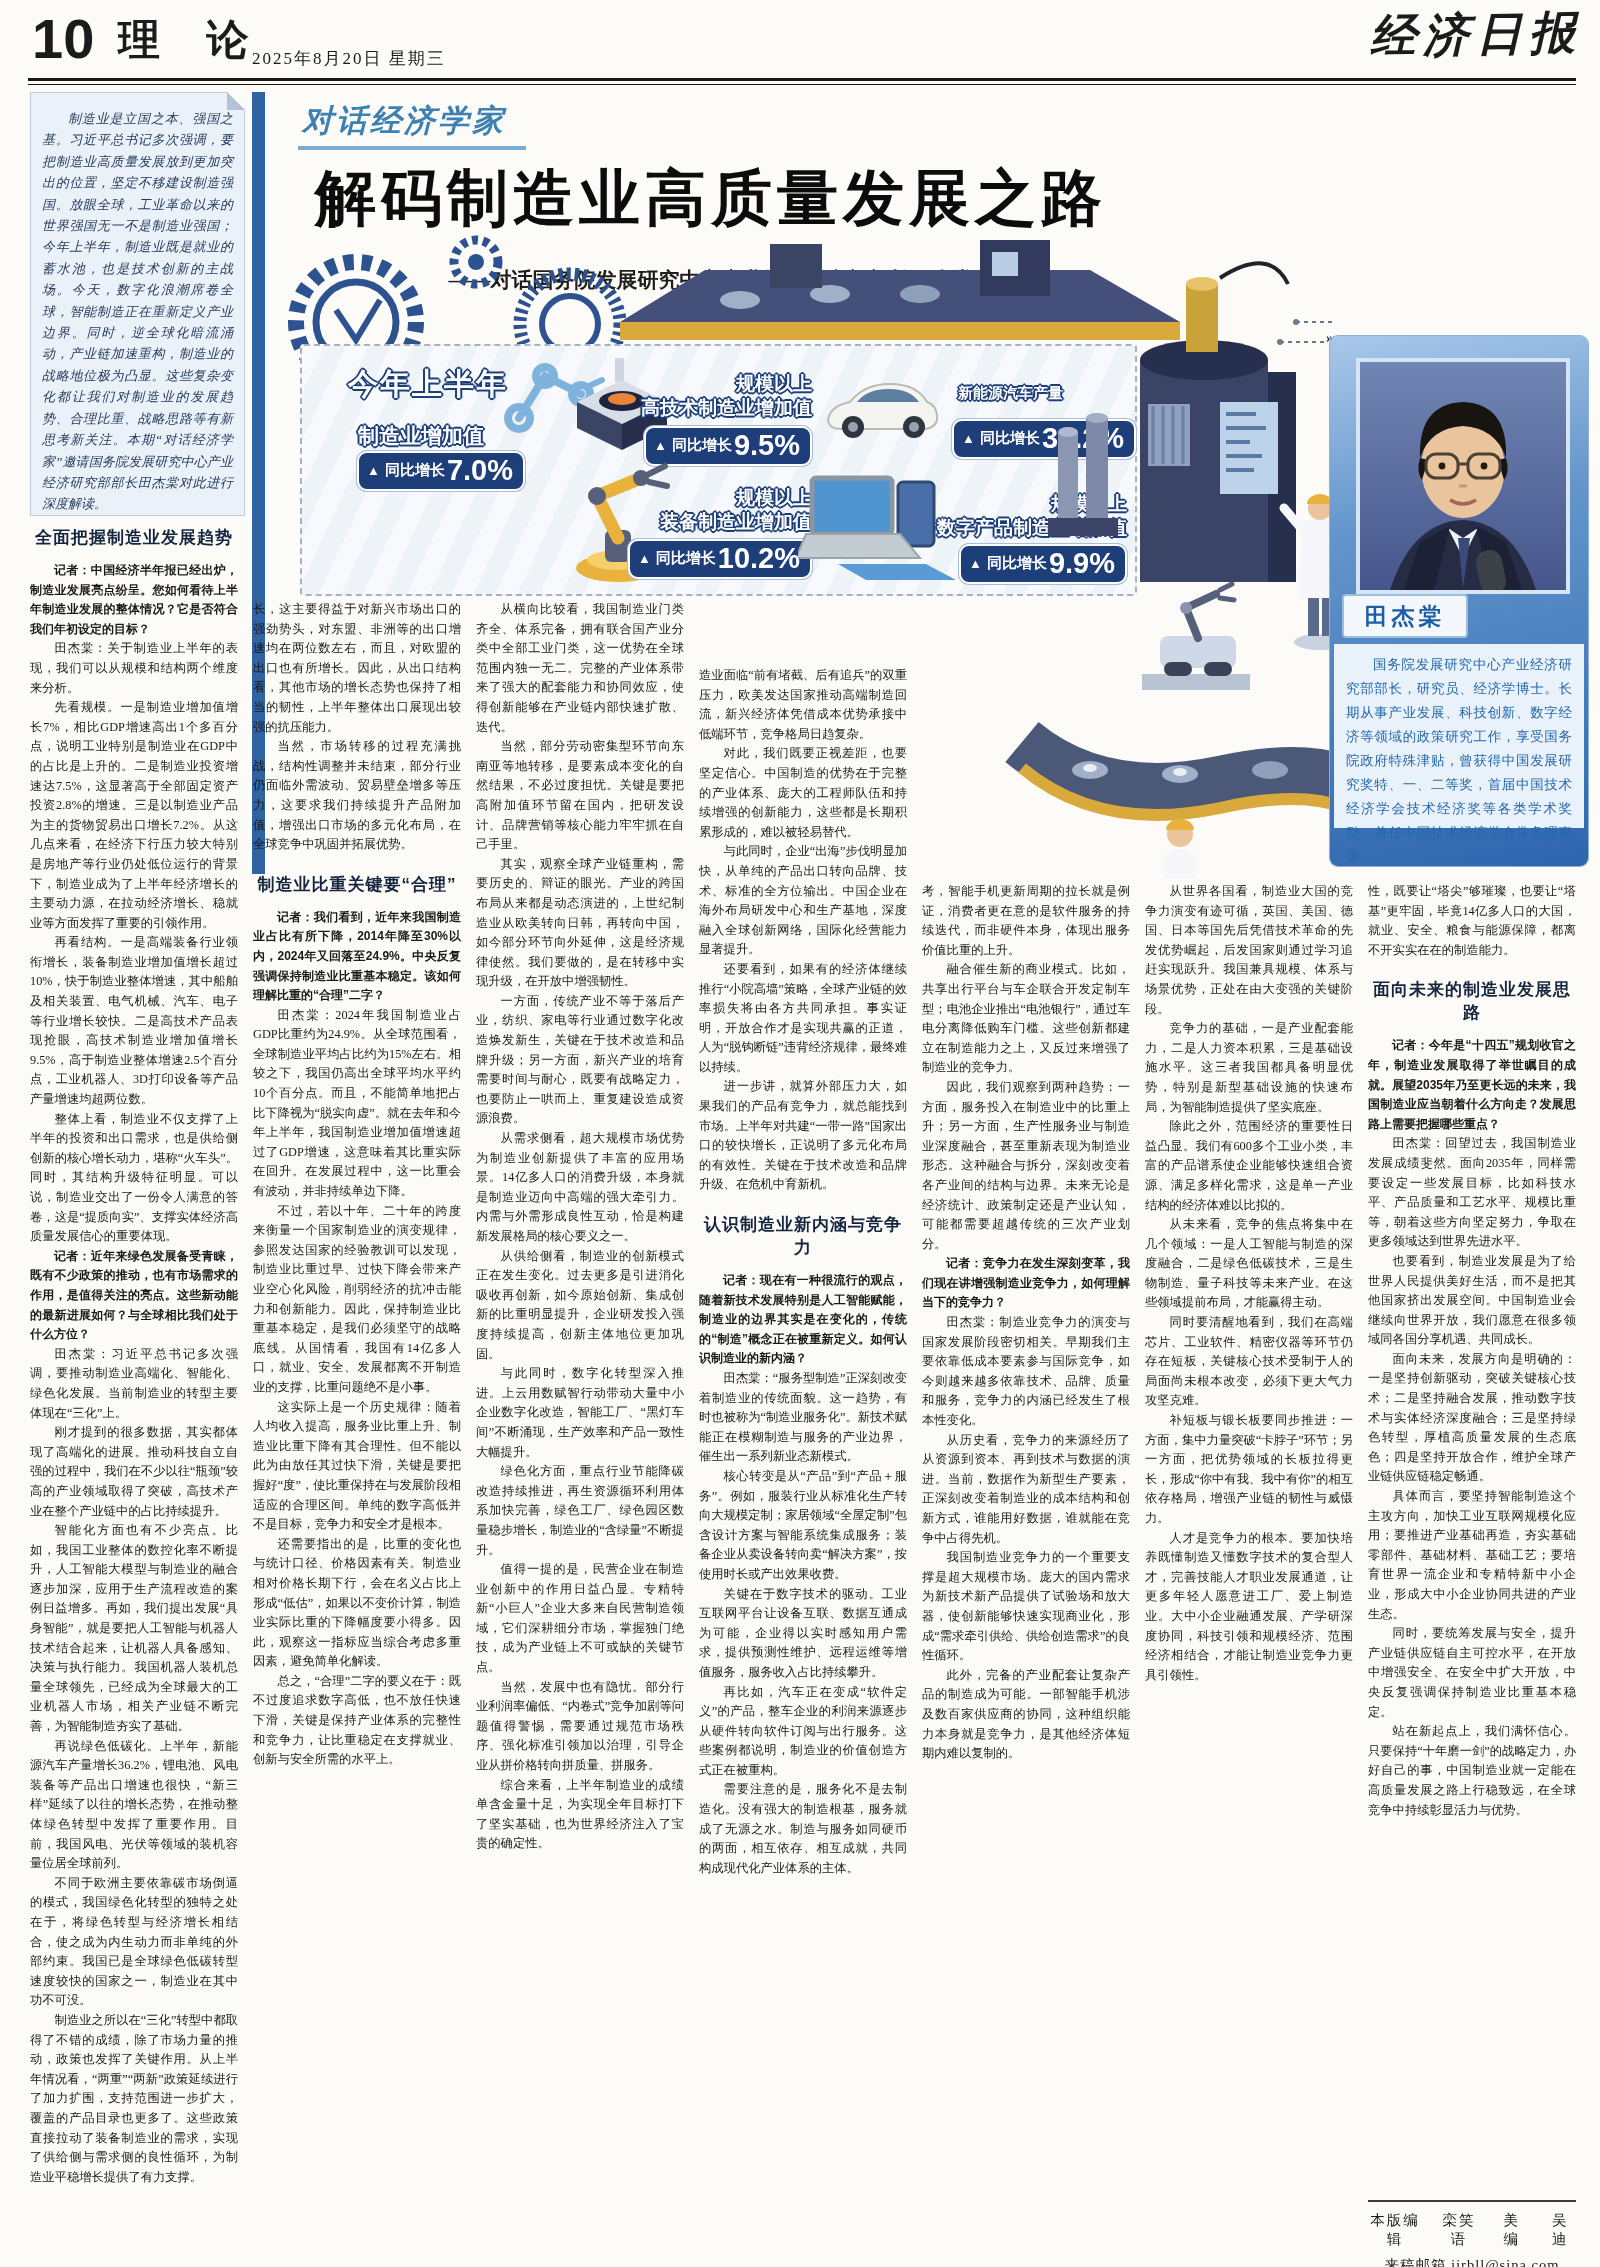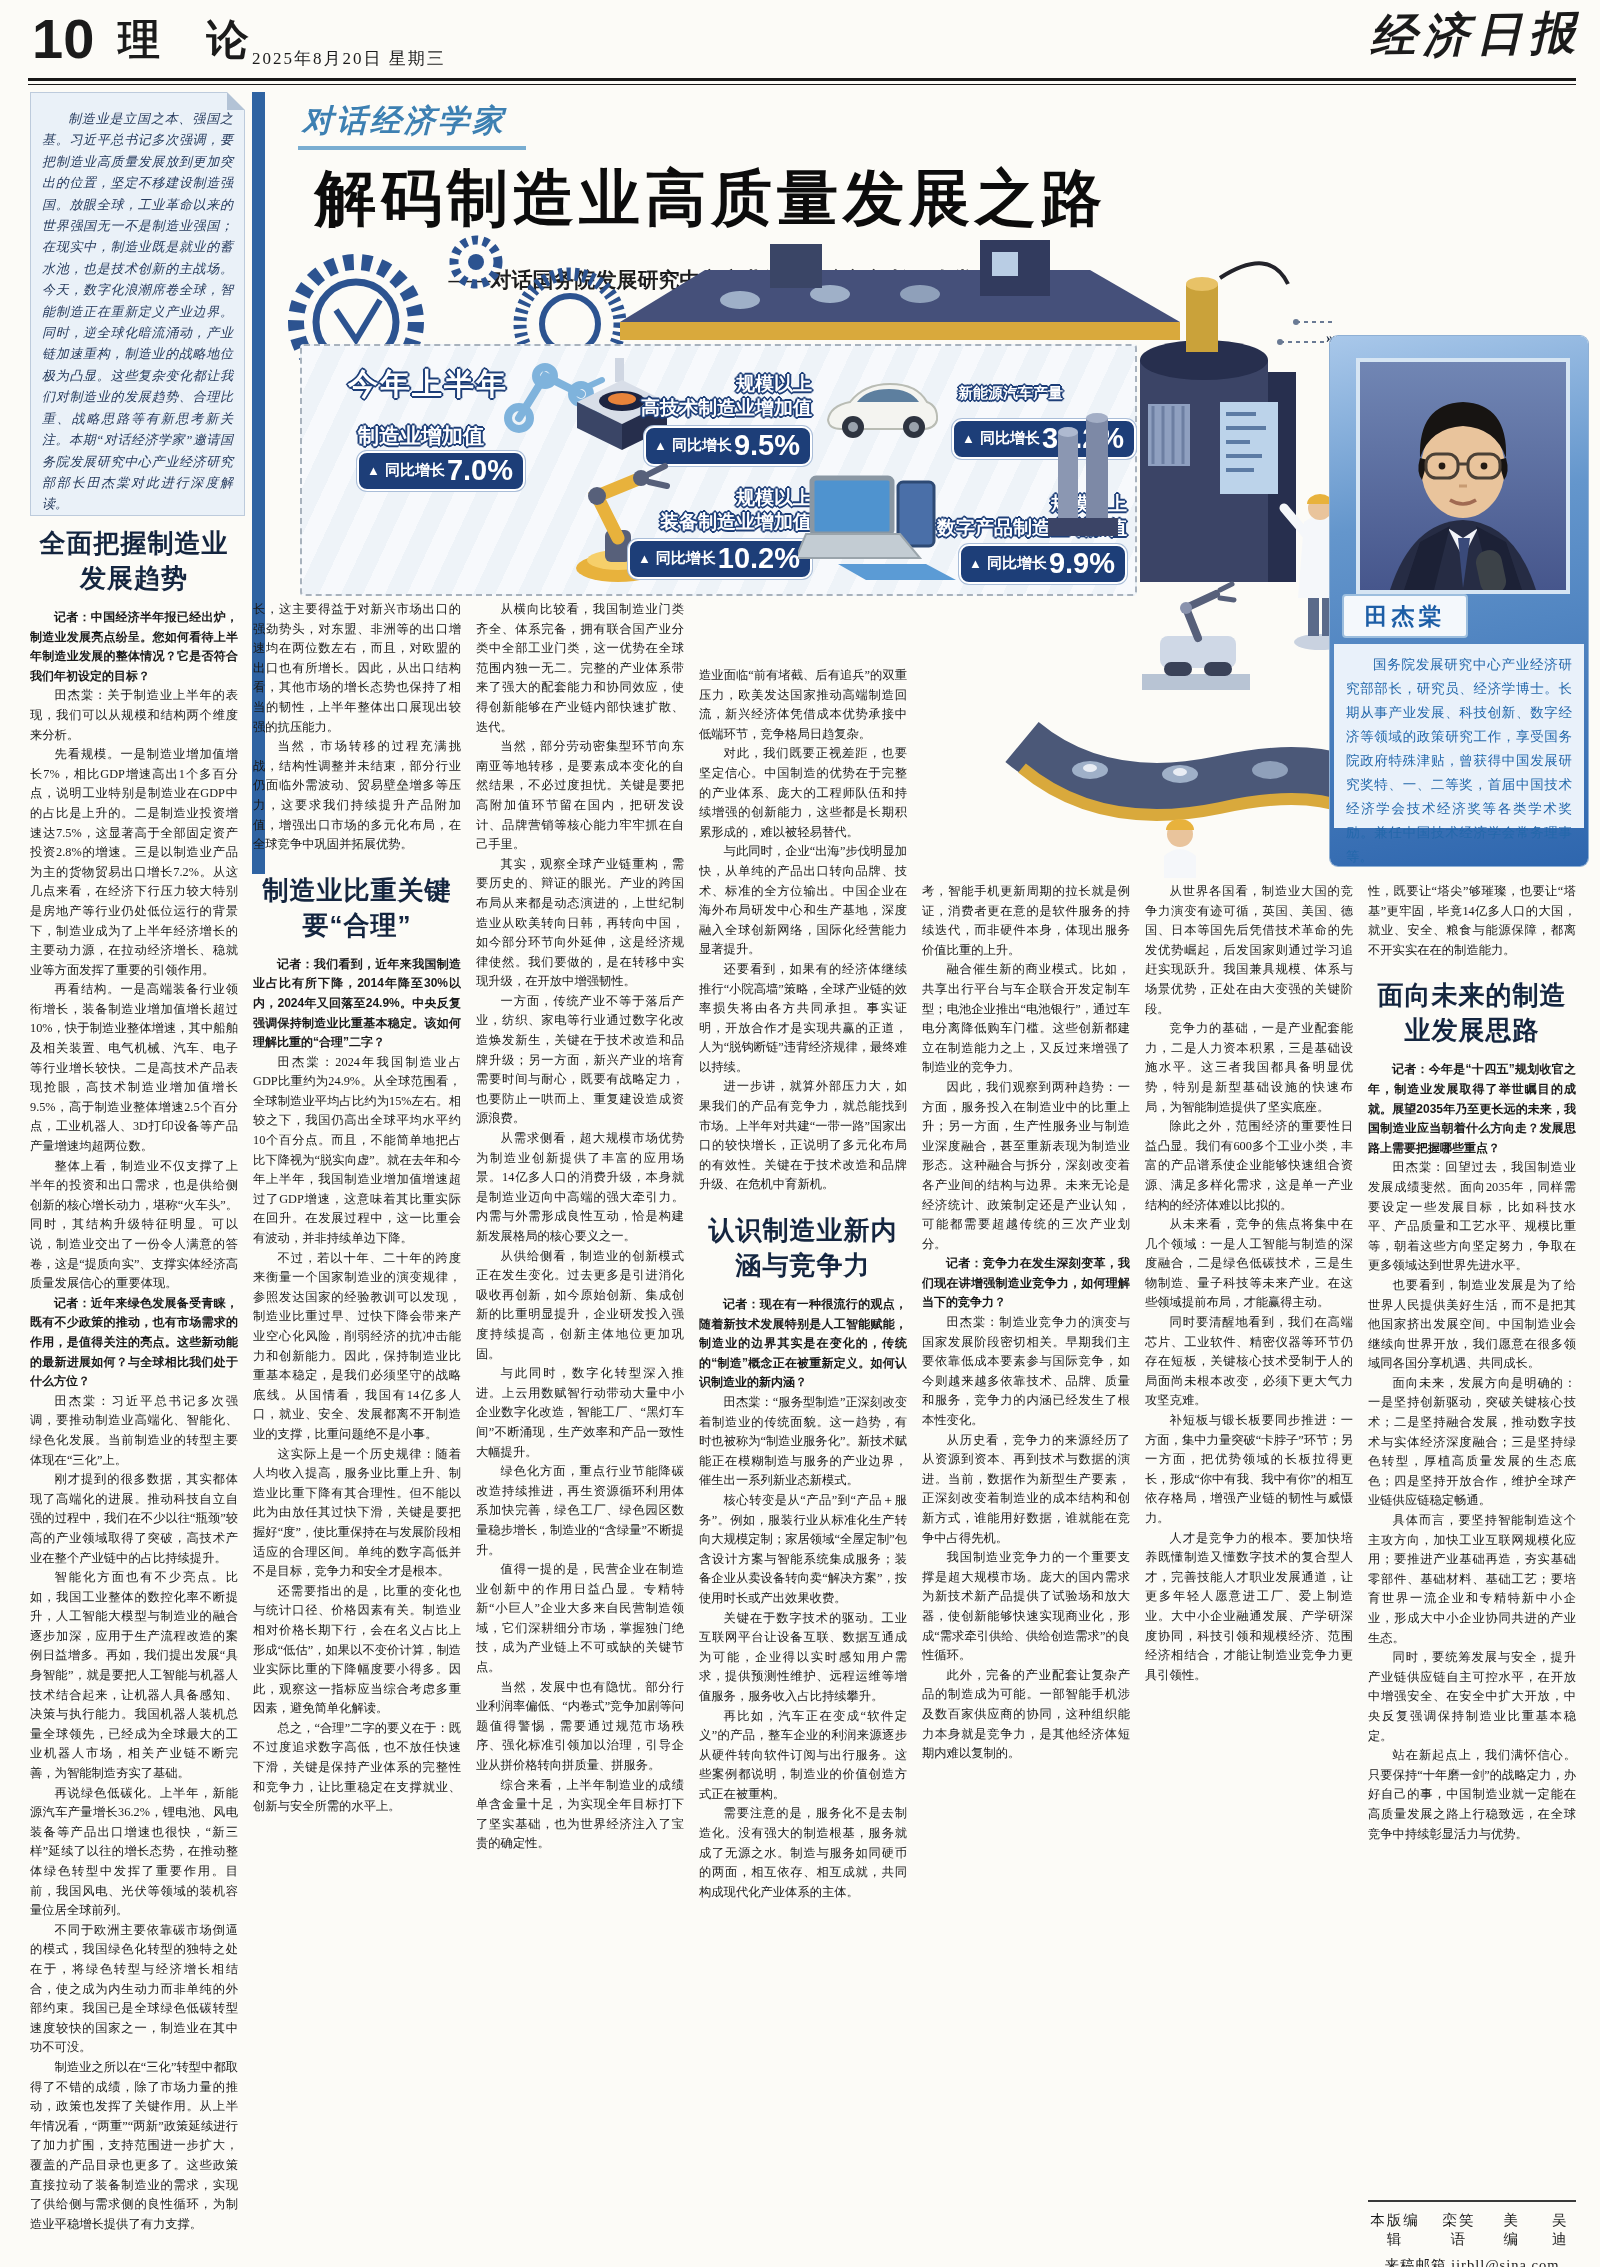--- a/index.html
+++ b/index.html
@@ -75,21 +75,21 @@
   #c1{left:30px;top:522px;height:1726px;}
   #c2{left:253px;top:600px;height:1648px;}
   #c3{left:476px;top:600px;height:1648px;}
   #c4{left:699px;top:666px;height:1582px;}
   #c5{left:922px;top:882px;height:1366px;}
   #c6{left:1145px;top:882px;height:1366px;}
   #c7{left:1368px;top:882px;height:1310px;}
   .para{margin:0;font-size:12.3px;line-height:19.6px;text-indent:2em;color:#191919;}
   .para.cont{text-indent:0;}
   .para.q{font-family:"Liberation Sans",sans-serif;font-weight:bold;font-size:12px;}
-  .sec-heading{font-family:"Liberation Sans",sans-serif;font-size:26px;font-weight:800;color:#14253f;
+  .sec-heading{font-family:"Liberation Sans",sans-serif;font-size:17px;font-weight:800;color:#14253f;
                text-align:center;margin:18px 0 12px;letter-spacing:1px;}
   .col > .sec-heading:first-child{margin-top:4px;}
 
   
   .page-footer{left:1368px;top:2200px;width:208px;border-top:2px solid #3a3a3a;padding-top:9px;
                text-align:center;font-size:14.5px;}
   .page-footer .row{display:flex;justify-content:center;gap:17px;margin-bottom:7px;letter-spacing:2px;}
   .page-footer .mail{letter-spacing:1px;}
 </style>
 </head>
@@ -97,21 +97,21 @@
 
 <div class="page">
 
   <div class="abs pageno">10</div>
   <div class="abs section-name">理 论</div>
   <div class="abs edition-date">2025年8月20日  星期三</div>
   <div class="abs masthead">经济日报</div>
   <div class="abs header-rule"></div>
 
   <div class="abs quote-box">
-    <p class="quote-text">制造业是立国之本、强国之基。习近平总书记多次强调，要把制造业高质量发展放到更加突出的位置，坚定不移建设制造强国。放眼全球，工业革命以来的世界强国无一不是制造业强国；在现实中，制造业既是就业的蓄水池，也是技术创新的主战场。今天，数字化浪潮席卷全球，智能制造正在重新定义产业边界。同时，逆全球化暗流涌动，产业链加速重构，制造业的战略地位极为凸显。这些复杂变化都让我们对制造业的发展趋势、合理比重、战略思路等有新思考新关注。本期“对话经济学家”邀请国务院发展研究中心产业经济研究部部长田杰棠对此进行深度解读。</p>
+    <p class="quote-text">制造业是立国之本、强国之基。习近平总书记多次强调，要把制造业高质量发展放到更加突出的位置，坚定不移建设制造强国。放眼全球，工业革命以来的世界强国无一不是制造业强国；今年上半年，制造业既是就业的蓄水池，也是技术创新的主战场。今天，数字化浪潮席卷全球，智能制造正在重新定义产业边界。同时，逆全球化暗流涌动，产业链加速重构，制造业的战略地位极为凸显。这些复杂变化都让我们对制造业的发展趋势、合理比重、战略思路等有新思考新关注。本期“对话经济学家”邀请国务院发展研究中心产业经济研究部部长田杰棠对此进行深度解读。</p>
   </div>
   <div class="abs vbar"></div>
 
   <div class="abs dialog-tag">对话经济学家</div>
   <div class="abs tag-underline"></div>
   <div class="abs main-title">解码制造业高质量发展之路</div>
   <div class="abs sub-title">——对话国务院发展研究中心产业经济研究部部长田杰棠</div>
   <div class="abs byline">本报记者  欧阳优</div>
 
   <svg class="abs gears" width="410" height="138" viewBox="0 0 410 138">

